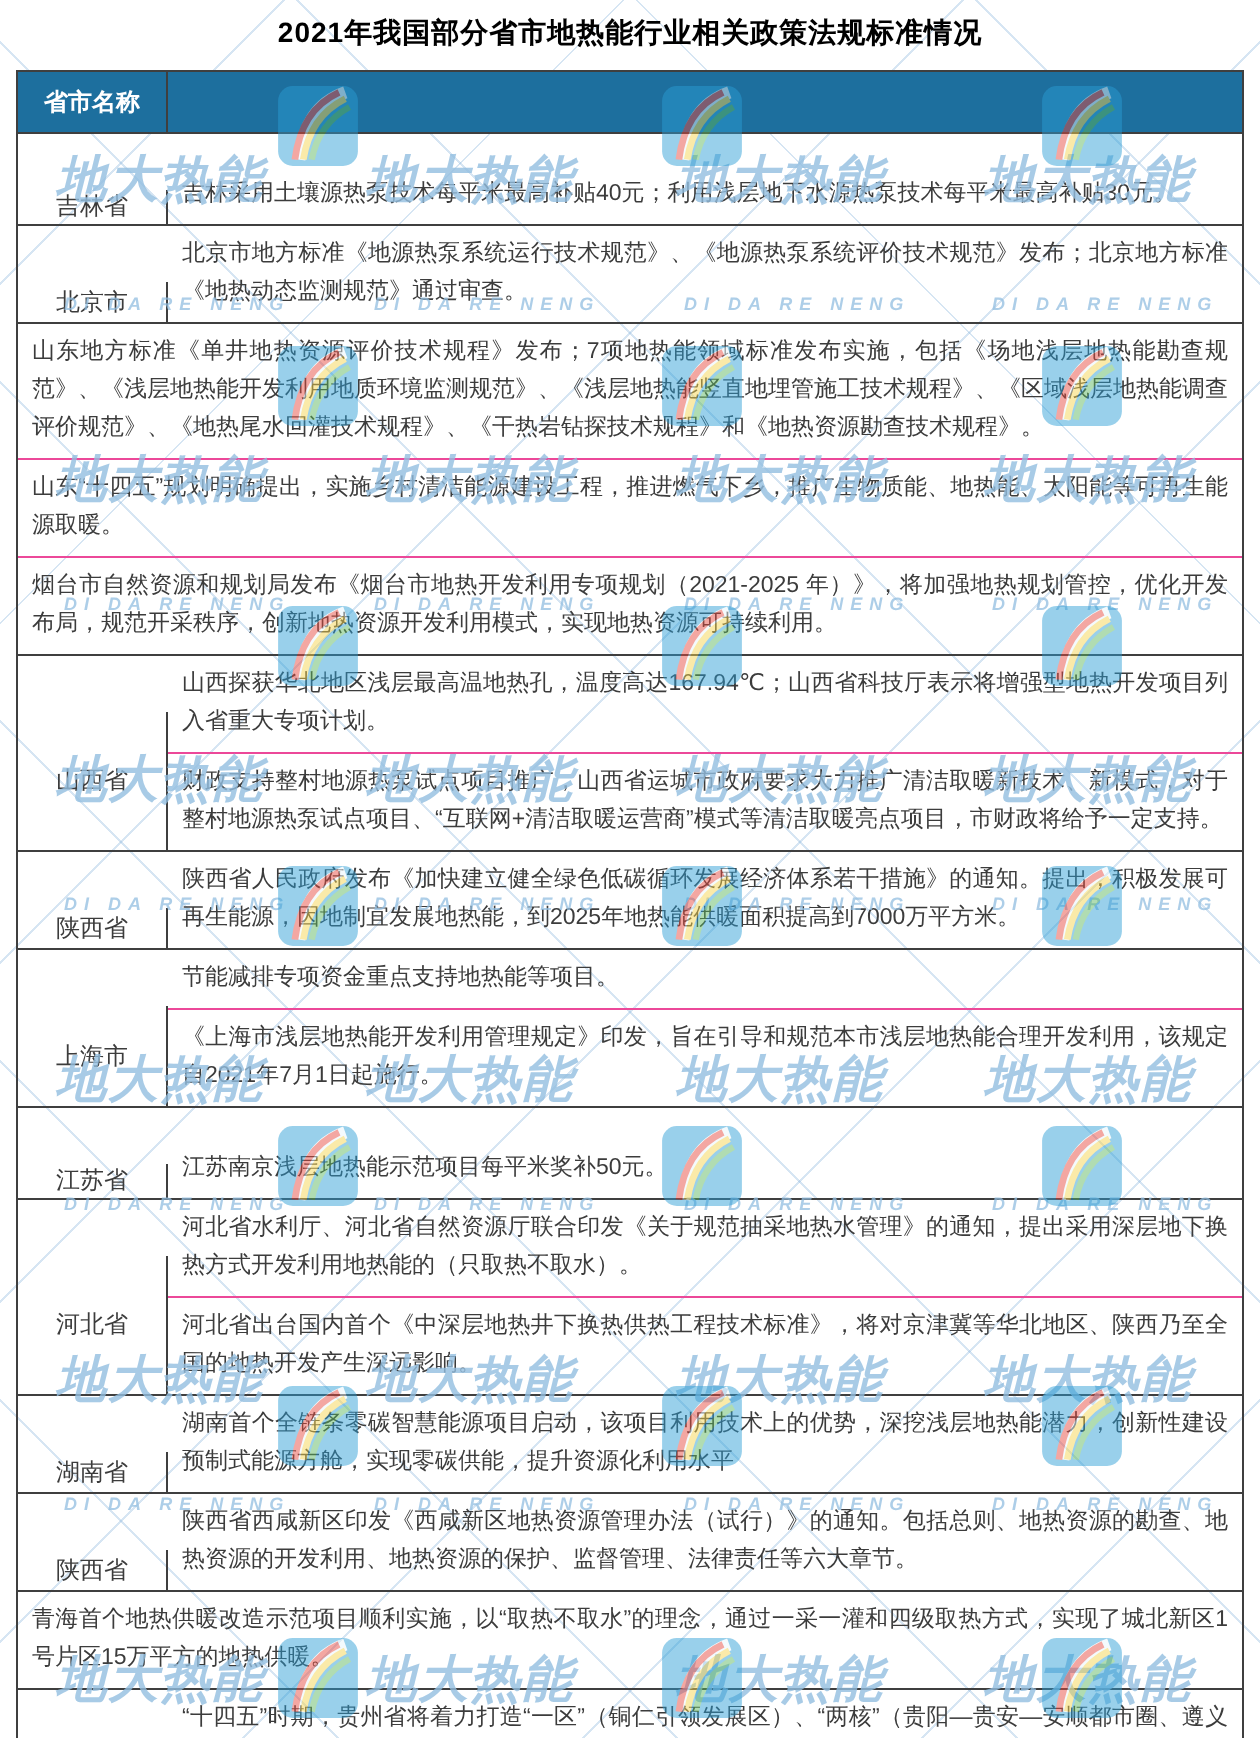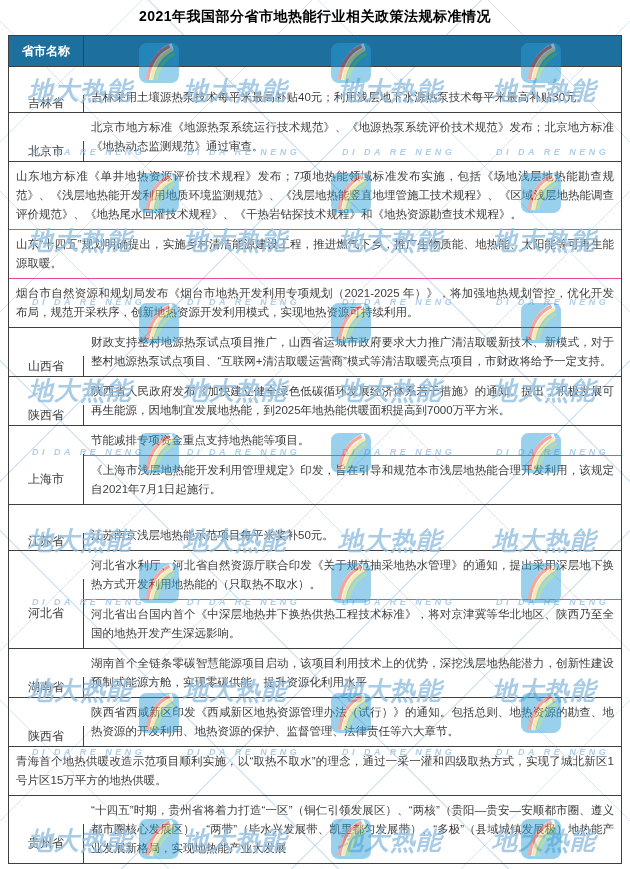--- a/index.html
+++ b/index.html
@@ -101,20 +101,21 @@
         <div class="trow">
           <div class="ccol">
             <div class="ccell">山东地方标准《单井地热资源评价技术规程》发布；7项地热能领域标准发布实施，包括《场地浅层地热能勘查规范》、《浅层地热能开发利用地质环境监测规范》、《浅层地热能竖直地埋管施工技术规程》、《区域浅层地热能调查评价规范》、《地热尾水回灌技术规程》、《干热岩钻探技术规程》和《地热资源勘查技术规程》。</div>
             <div class="ccell">山东“十四五”规划明确提出，实施乡村清洁能源建设工程，推进燃气下乡，推广生物质能、地热能、太阳能等可再生能源取暖。</div>
             <div class="ccell">烟台市自然资源和规划局发布《烟台市地热开发利用专项规划（2021-2025 年）》，将加强地热规划管控，优化开发布局，规范开采秩序，创新地热资源开发利用模式，实现地热资源可持续利用。</div>
           </div>
         </div>
         <div class="trow">
           <div class="pcell">山西省</div>
           <div class="ccol">
+            <div class="ccell">山西探获华北地区浅层最高温地热孔，温度高达167.94℃；山西省科技厅表示将增强型地热开发项目列入省重大专项计划。</div>
             <div class="ccell">财政支持整村地源热泵试点项目推广，山西省运城市政府要求大力推广清洁取暖新技术、新模式，对于整村地源热泵试点项目、“互联网+清洁取暖运营商”模式等清洁取暖亮点项目，市财政将给予一定支持。</div>
           </div>
         </div>
         <div class="trow">
           <div class="pcell">陕西省</div>
           <div class="ccol">
             <div class="ccell">陕西省人民政府发布《加快建立健全绿色低碳循环发展经济体系若干措施》的通知。提出，积极发展可再生能源，因地制宜发展地热能，到2025年地热能供暖面积提高到7000万平方米。</div>
           </div>
         </div>
         <div class="trow">

